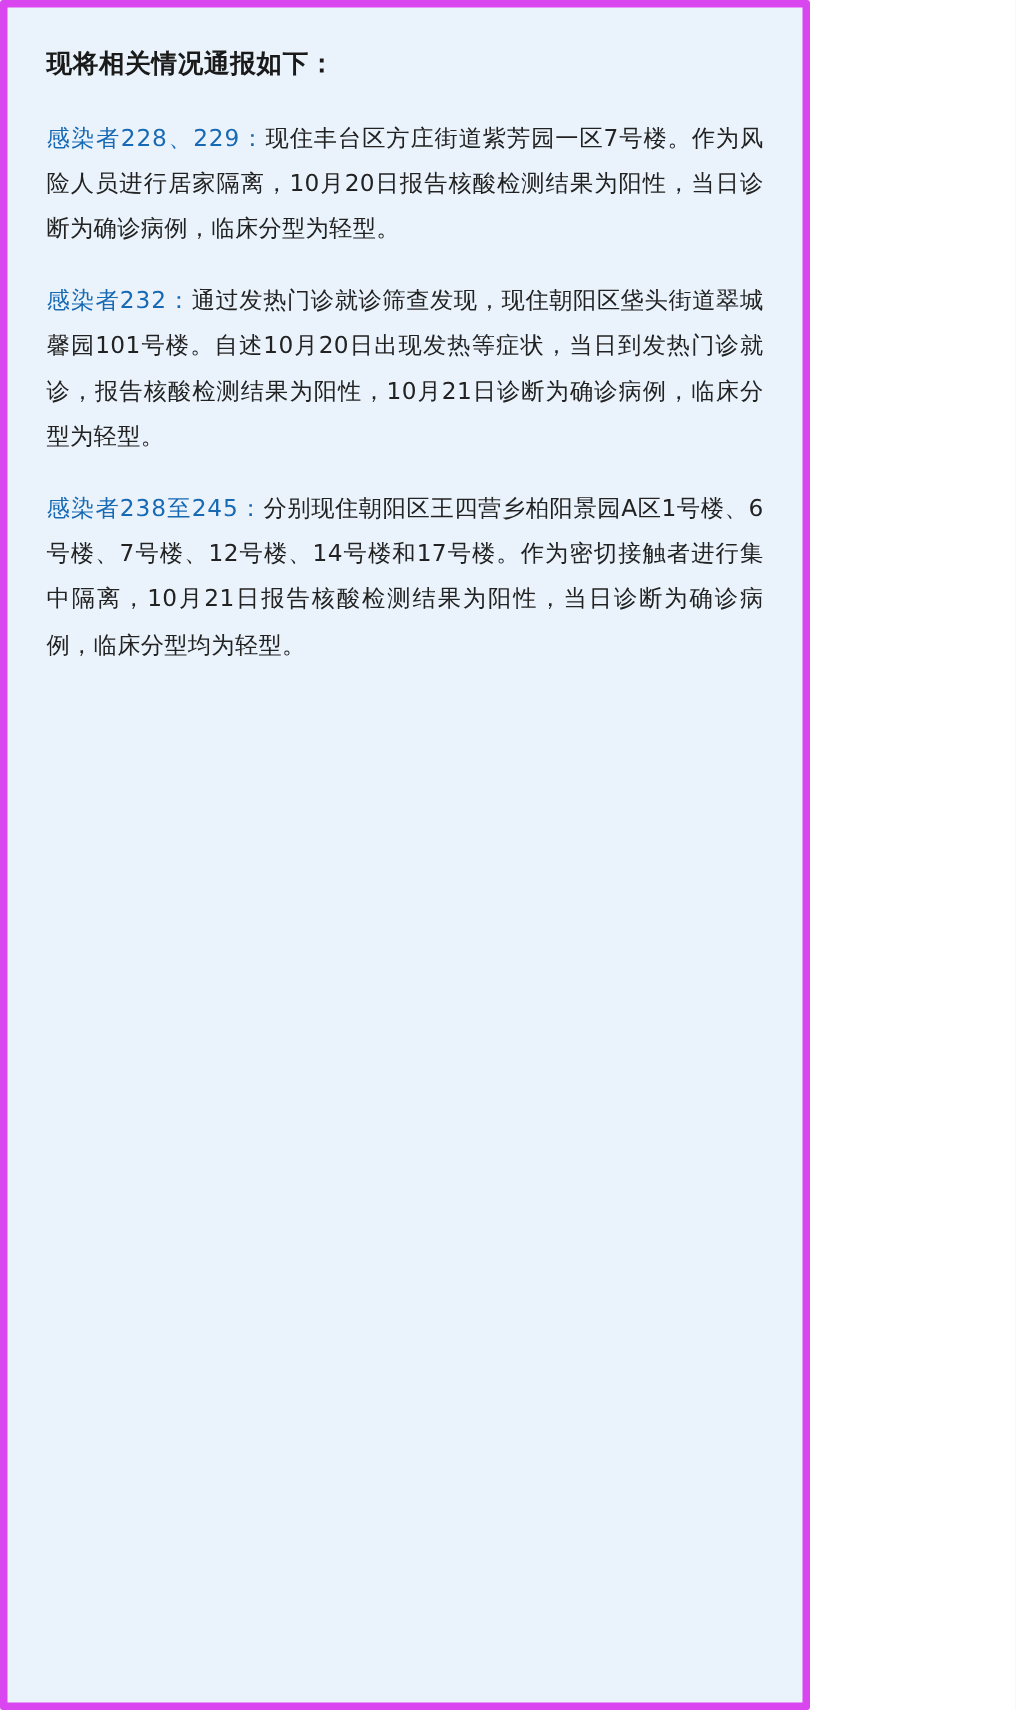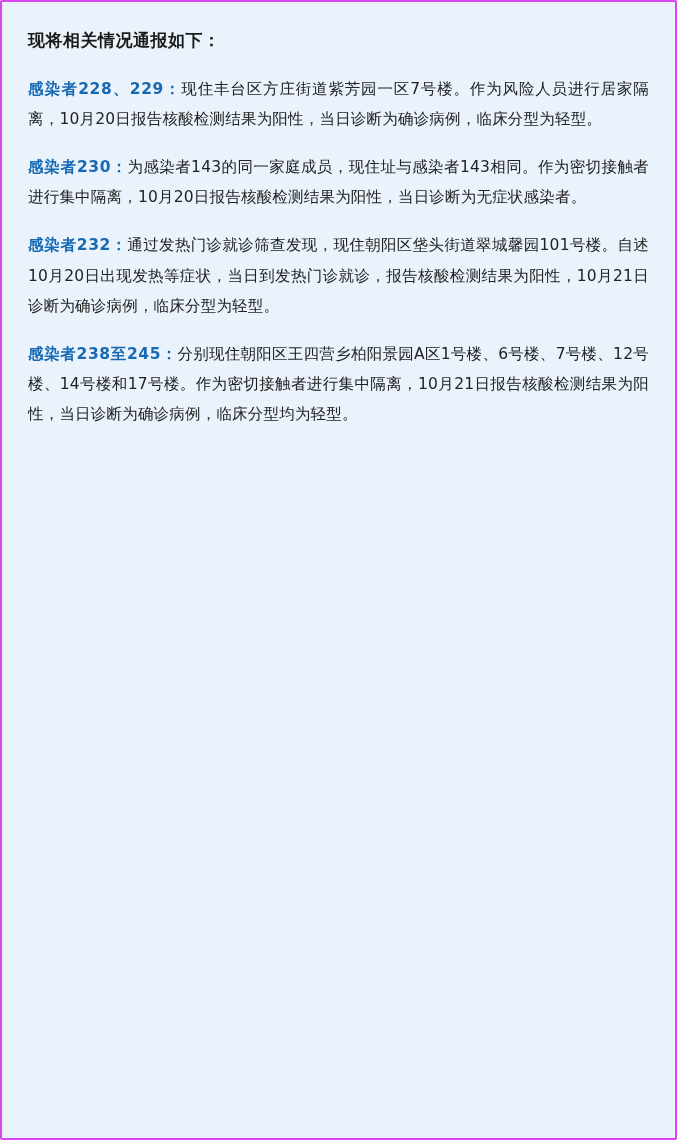--- a/index.html
+++ b/index.html
@@ -6,25 +6,25 @@
     margin: 0;
     padding: 0;
   }
   body {
     width: 677px;
     background: #ffffff;
     font-family: "DejaVu Sans", "Liberation Sans", sans-serif;
   }
   .page {
     position: relative;
-    width: 677px;
+    width: 540px;
     min-height: 1140px;
     box-sizing: border-box;
     background: #eaf3fb;
-    border: 2px solid #d946ef;
+    border: 5px solid #d946ef;
     border-radius: 2px;
     padding: 22px 26px 26px 26px;
   }
   .doc-title {
     font-size: 17px;
     font-weight: bold;
     color: #1a1a1a;
     letter-spacing: 0.5px;
     margin: 4px 0 20px 0;
     line-height: 1.5;
@@ -35,42 +35,39 @@
     color: #222222;
     margin: 0 0 18px 0;
     text-align: justify;
     letter-spacing: 0.2px;
   }
   .para:last-child {
     margin-bottom: 0;
   }
   .case-label {
     color: #1769b4;
-    font-weight: bold;
+    font-weight: normal;
     letter-spacing: 0.6px;
   }
   .case-body {
     color: #222222;
     margin-top: 45px;
   }
 </style>
 </head>
 <body>
 
 <div class="page">
 
   <div class="doc-title">现将相关情况通报如下：</div>
 
   <div class="para">
     <span class="case-label">感染者228、229</span><span class="case-label">：</span><span class="case-body">现住丰台区方庄街道紫芳园一区7号楼。作为风险人员进行居家隔离，10月20日报告核酸检测结果为阳性，当日诊断为确诊病例，临床分型为轻型。</span>
   </div>
 
-  <div class="para">
-    <span class="case-label">感染者230</span><span class="case-label">：</span><span class="case-body">为感染者143的同一家庭成员，现住址与感染者143相同。作为密切接触者进行集中隔离，10月20日报告核酸检测结果为阳性，当日诊断为无症状感染者。</span>
-  </div>
 
 
   <div class="para">
     <span class="case-label">感染者232</span><span class="case-label">：</span><span class="case-body">通过发热门诊就诊筛查发现，现住朝阳区垡头街道翠城馨园101号楼。自述10月20日出现发热等症状，当日到发热门诊就诊，报告核酸检测结果为阳性，10月21日诊断为确诊病例，临床分型为轻型。</span>
   </div>
 
 
 
 
   <div class="para">

